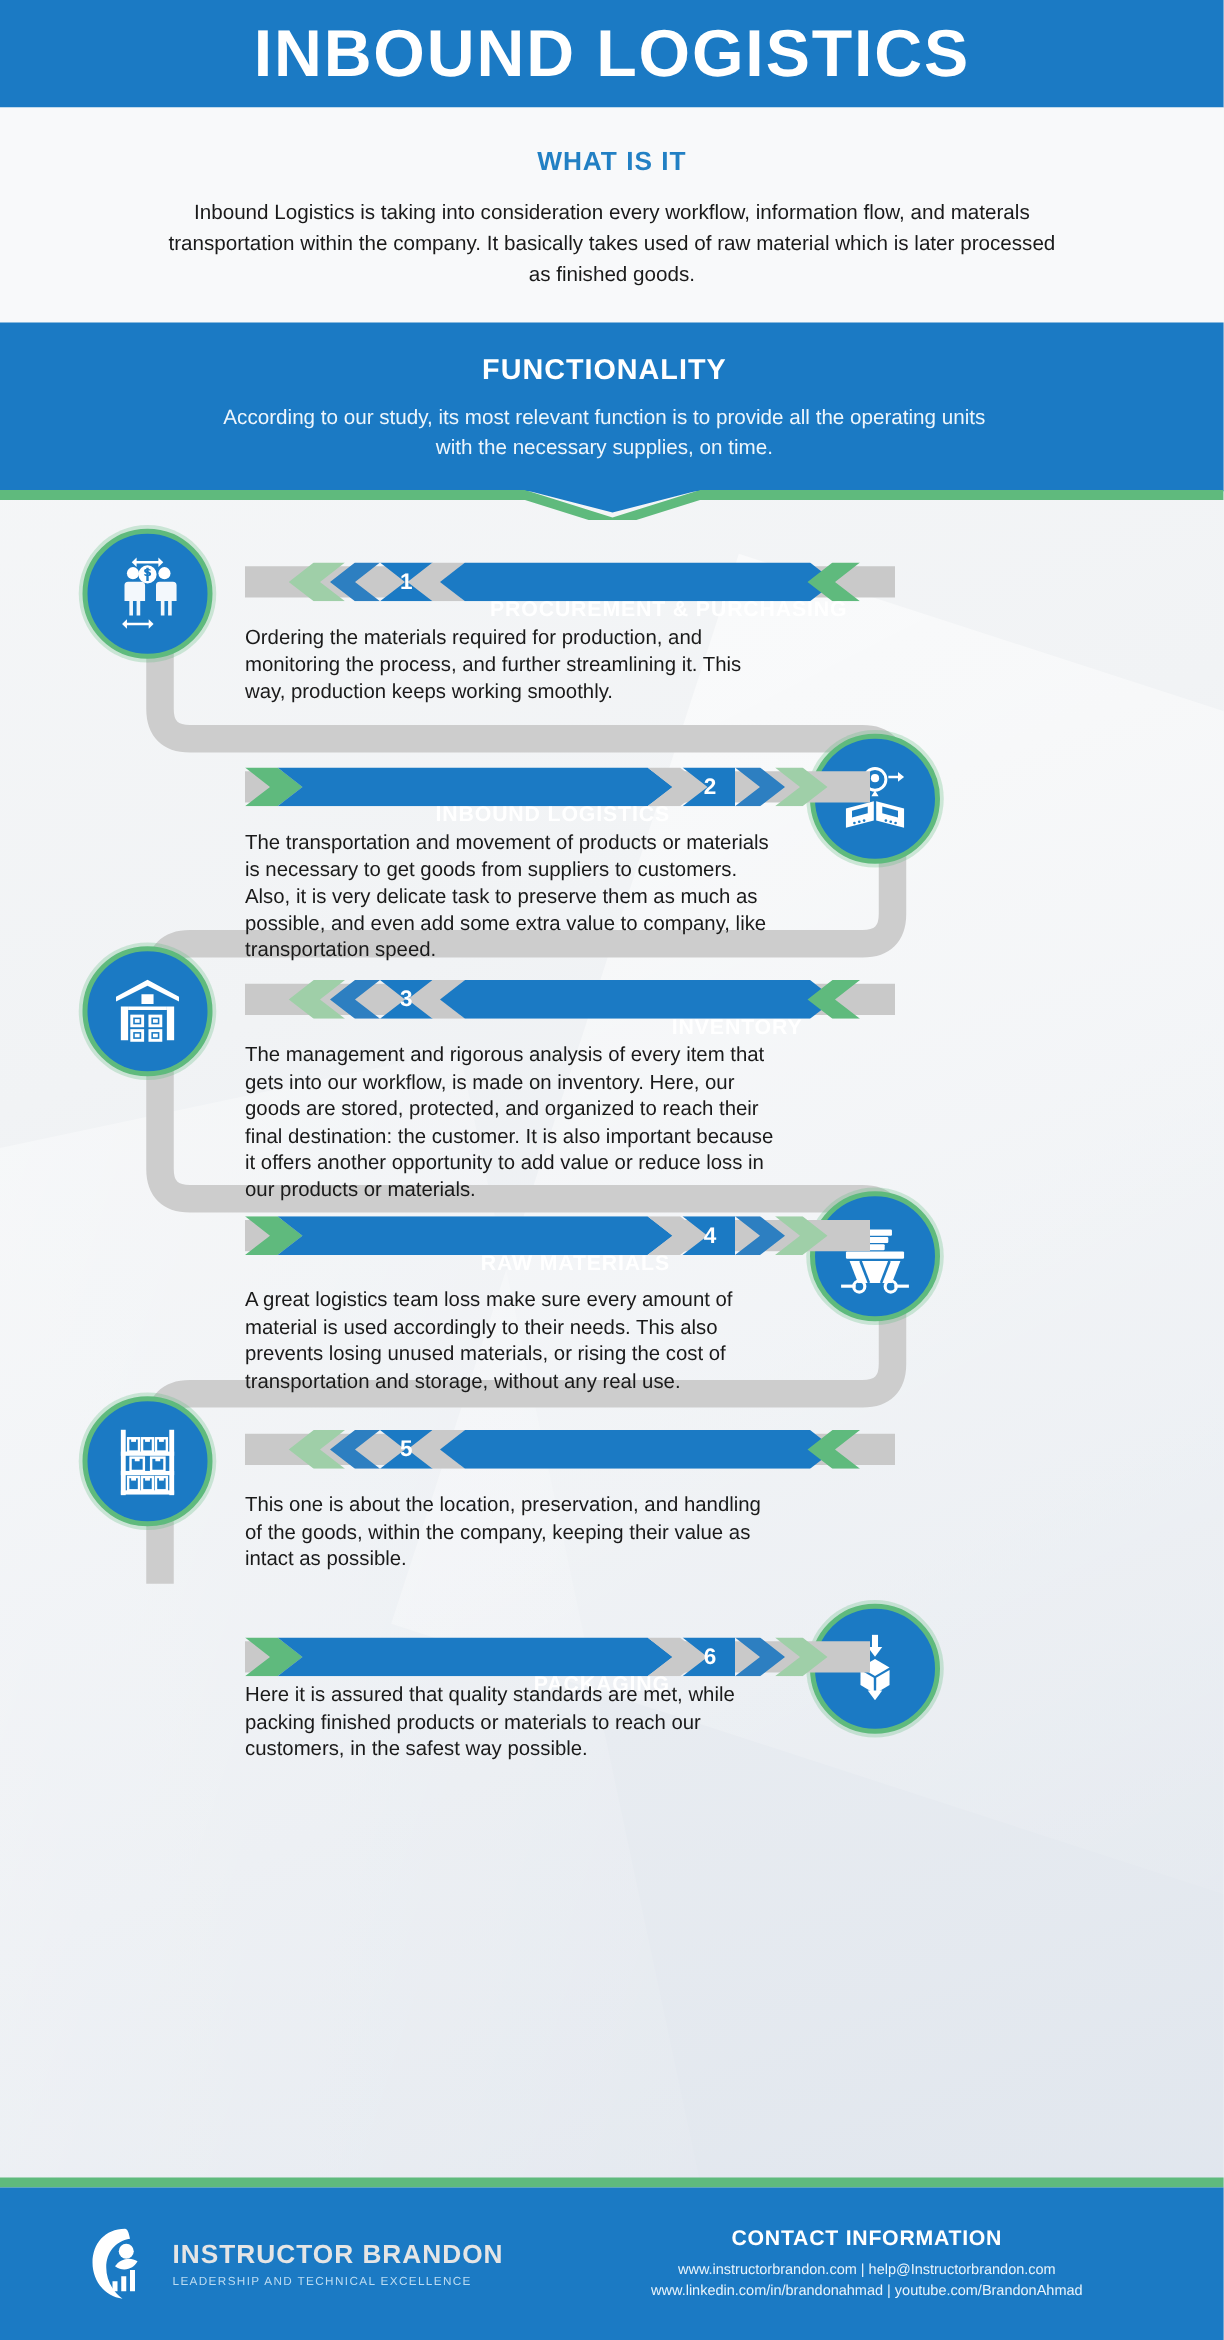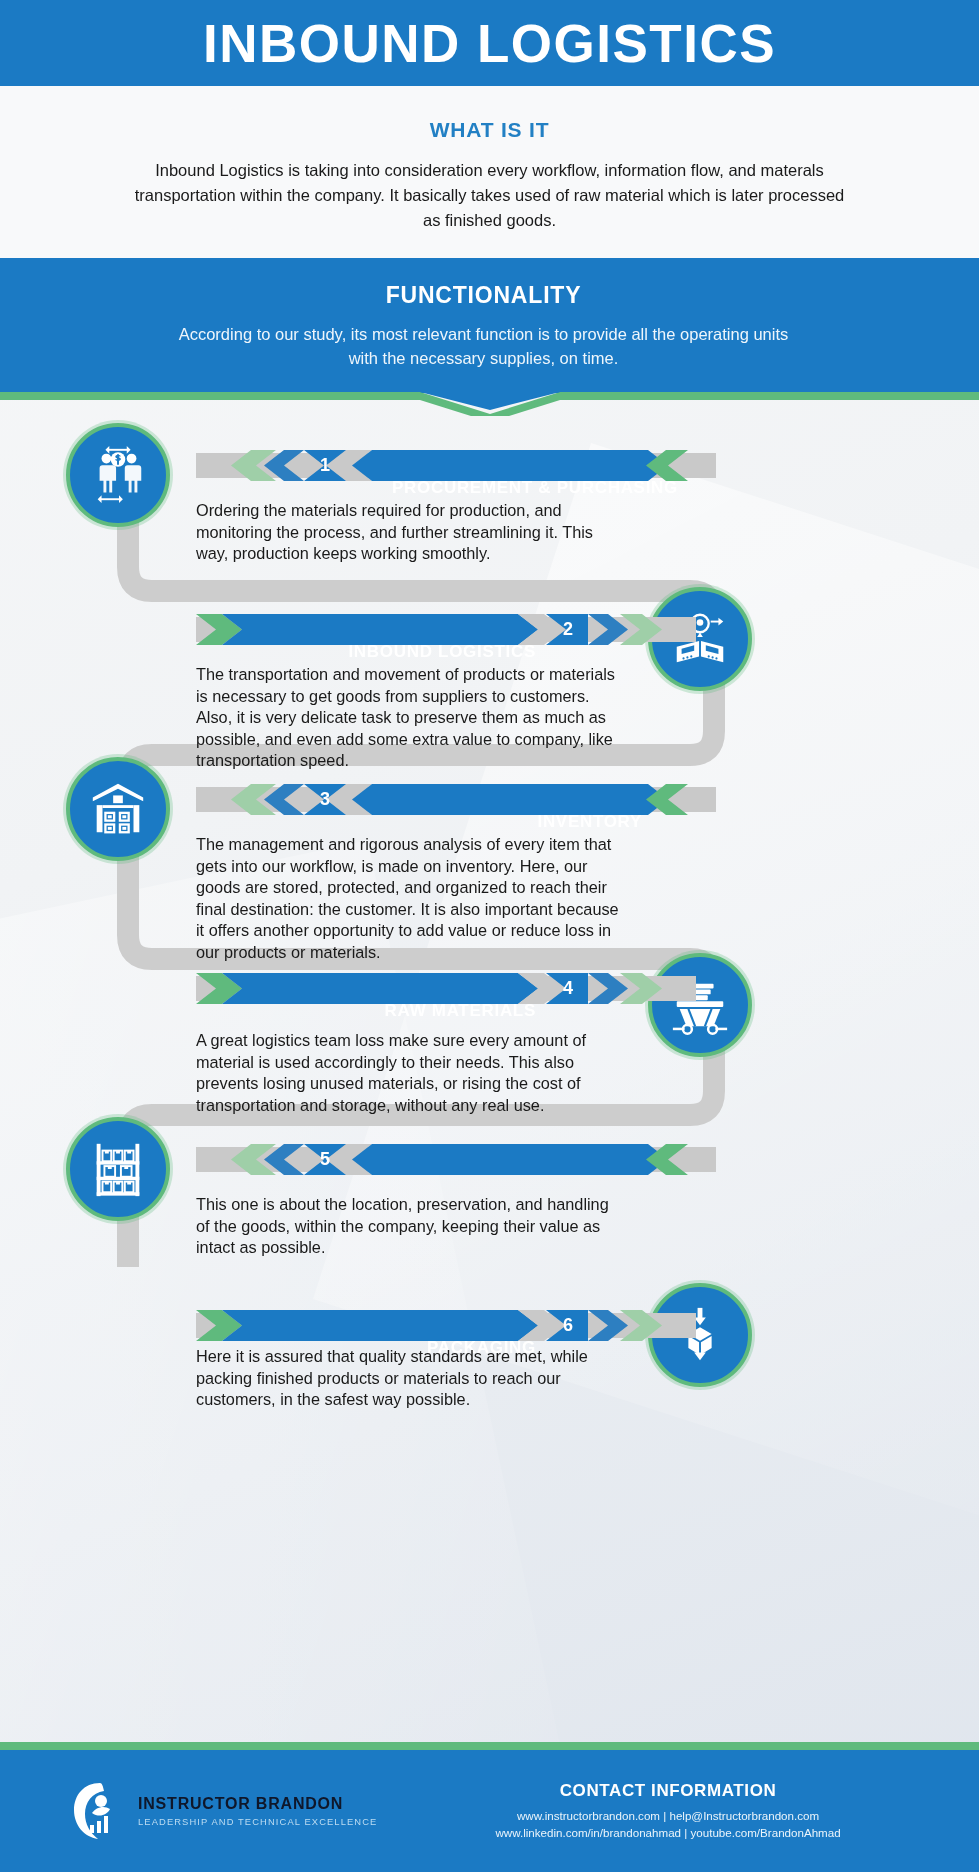--- a/index.html
+++ b/index.html
@@ -169,21 +169,21 @@
     width: 100%; height: 122px;
     background: #1b7ac4;
     display: flex; align-items: center;
   }
   .brand {
     display: flex; align-items: center;
     margin-left: 70px;
   }
   .brand-logo { width: 54px; height: 60px; margin-right: 14px; }
   .brand-name {
-    color: #0f172a; font-size: 16px; font-weight: bold; letter-spacing: 0.8px; line-height: 1.1;
+    color: #e5e5e5; font-size: 21px; font-weight: bold; letter-spacing: 0.8px; line-height: 1.1;
   }
   .brand-tag {
     color: #bcdcf2; font-size: 9.4px; letter-spacing: 1.1px; margin-top: 3px;
   }
   .contact {
     margin-left: 118px; text-align: center;
   }
   .contact-title {
     color: #fff; font-size: 17px; font-weight: bold; letter-spacing: 0.6px; margin-bottom: 6px;
   }

